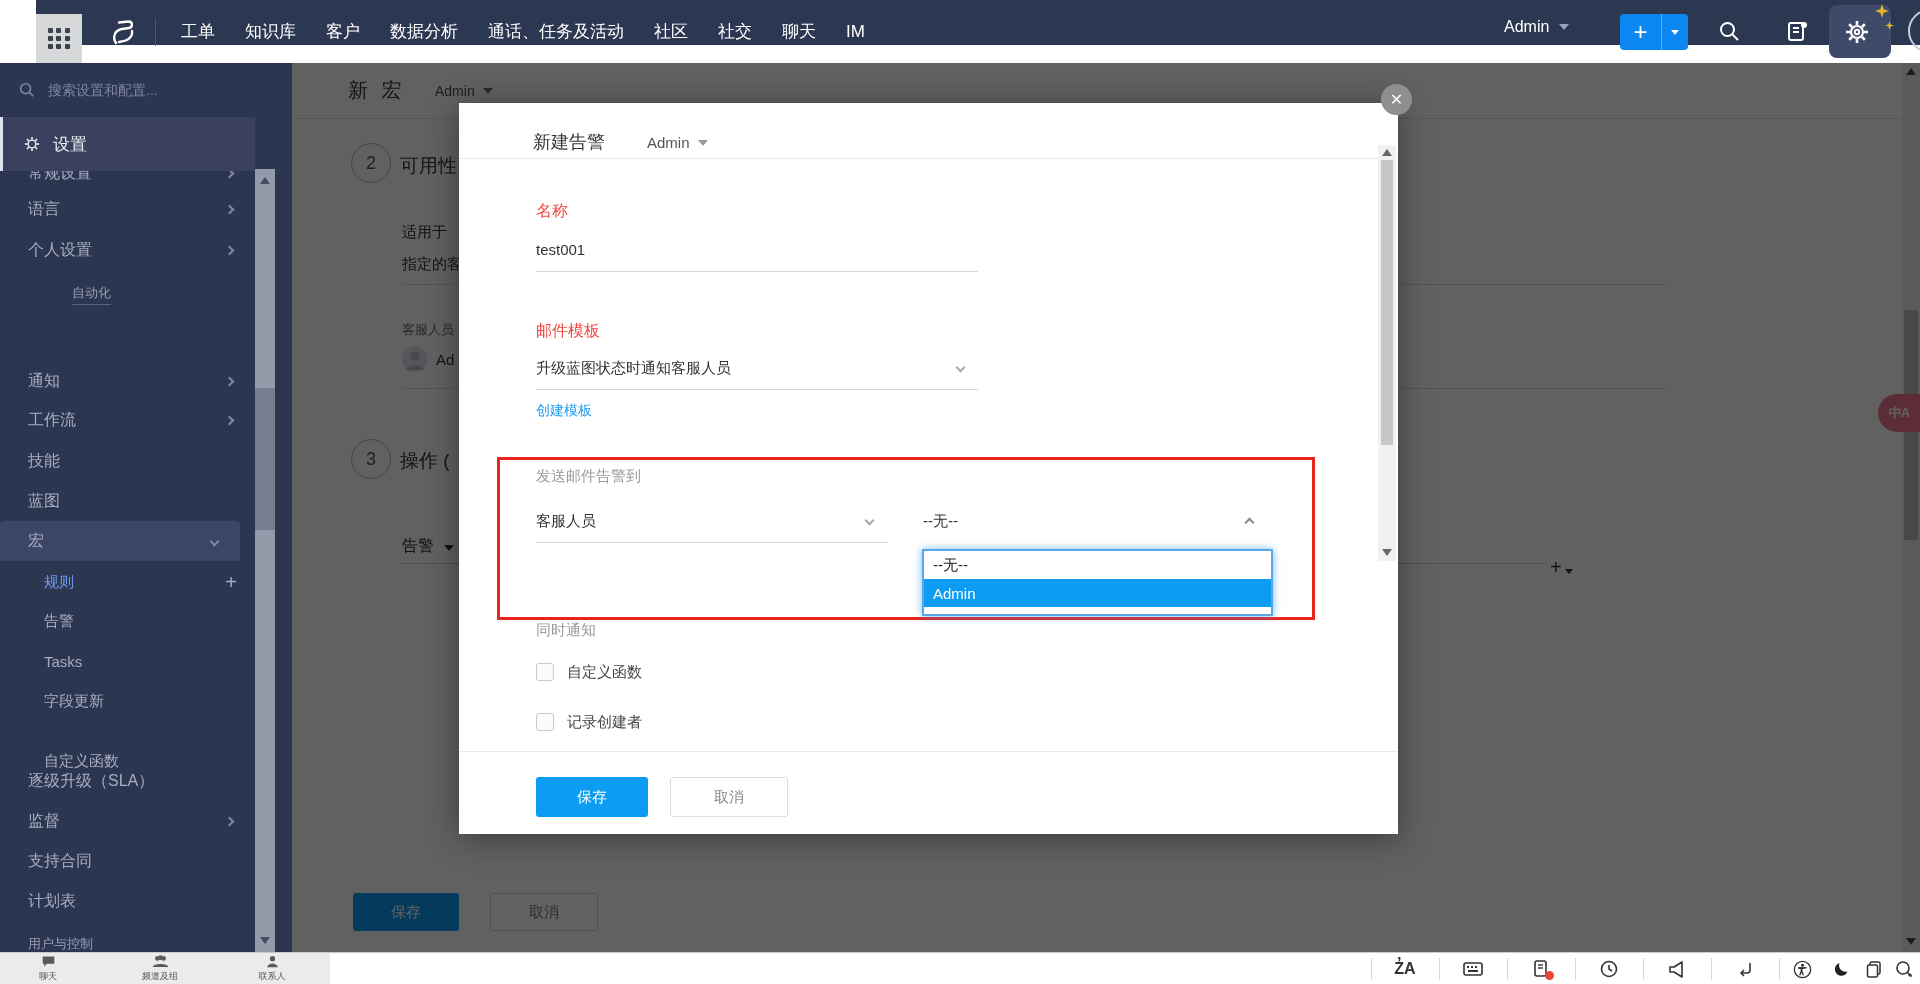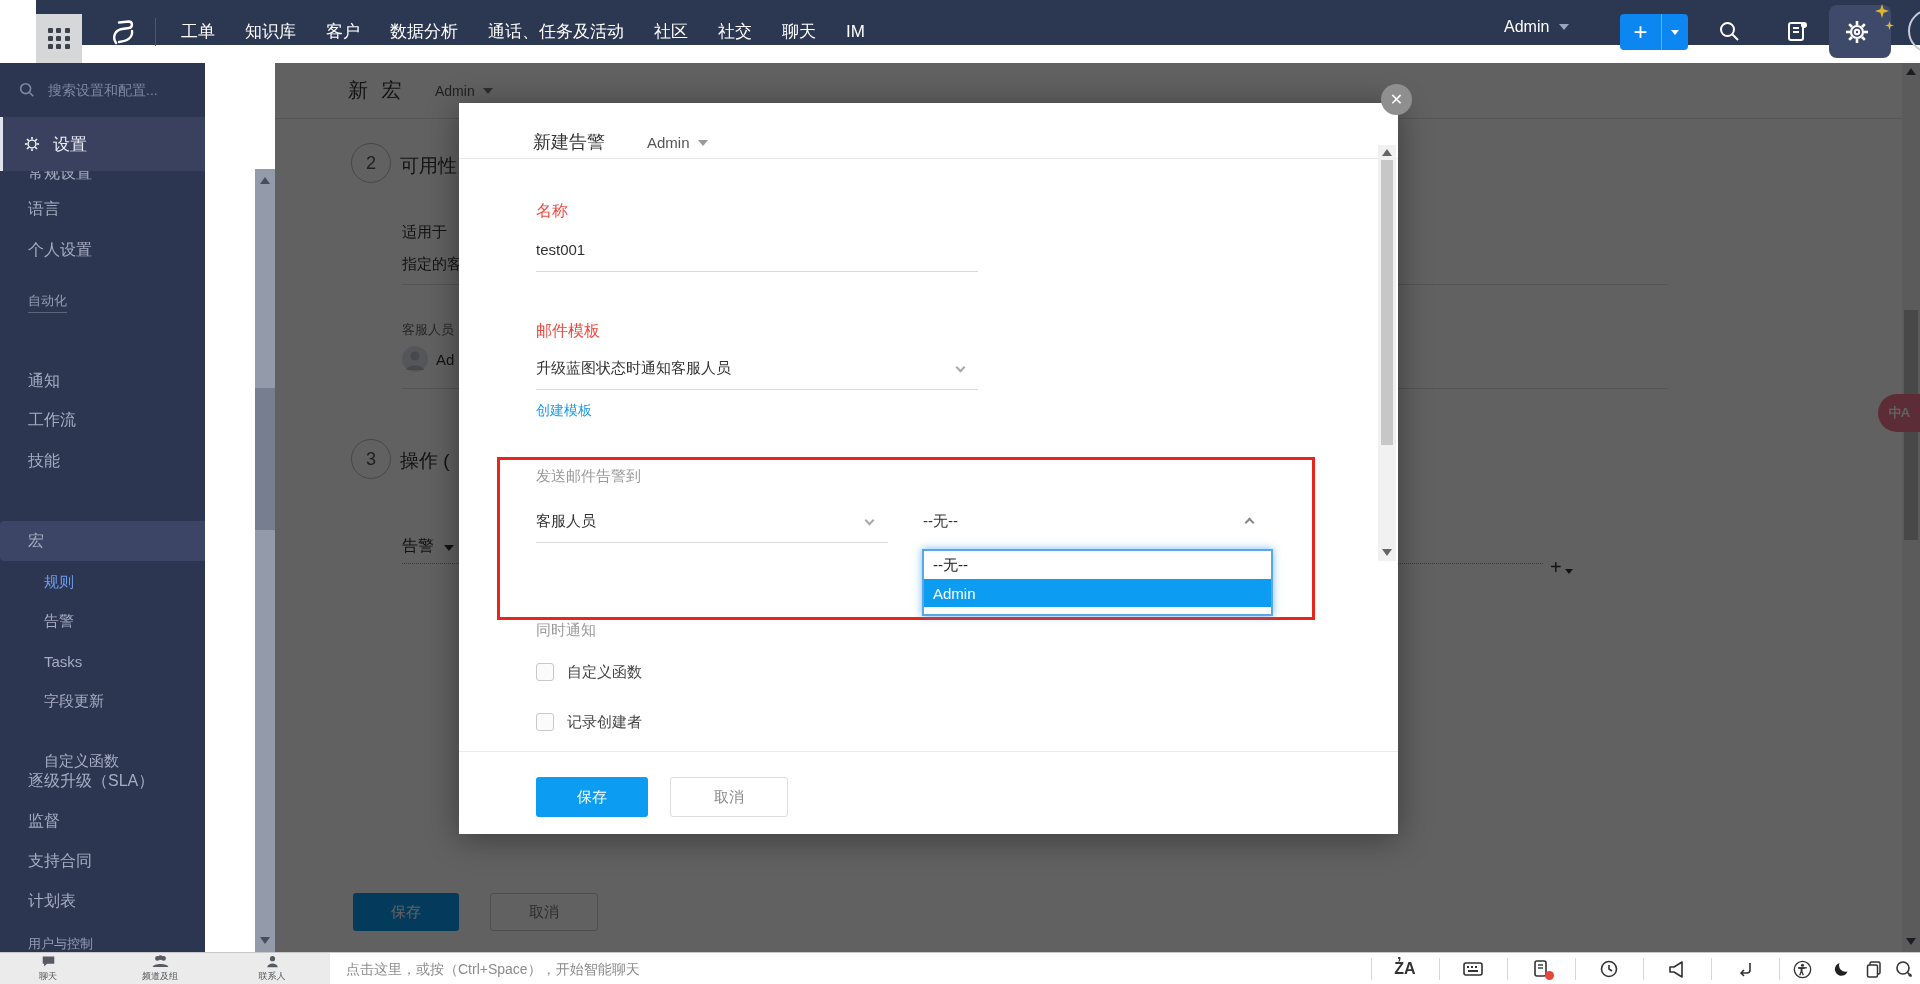--- a/index.html
+++ b/index.html
@@ -27,21 +27,21 @@
   .addsplit .plus { width:42px; display:flex; align-items:center; justify-content:center; font-size:24px; font-weight:400; border-right:1px solid rgba(255,255,255,.35); }
   .addsplit .arr { flex:1; display:flex; align-items:center; justify-content:center; }
   .addsplit .caret-dn { border-top-width:5px; border-left-width:4px; border-right-width:4px; }
   .topicon { position:absolute; top:16px; width:30px; height:30px; display:flex; align-items:center; justify-content:center; cursor:pointer; }
   .gearbox { position:absolute; left:1793px; top:5px; width:62px; height:53px; background:#3f4a6b; border-radius:8px; cursor:pointer; }
   .sparkle { position:absolute; background:#e0b52c; clip-path:polygon(50% 0,62% 38%,100% 50%,62% 62%,50% 100%,38% 62%,0 50%,38% 38%); }
   .avatar { position:absolute; left:1872px; top:9px; width:44px; height:44px; border:2px solid #c6ccd9; border-radius:50%; color:#fff; font-size:13px; font-weight:bold; display:flex; align-items:center; justify-content:center; cursor:pointer; }
   .avatar .dot { position:absolute; right:-1px; bottom:0; width:11px; height:11px; background:#37c837; border:2px solid #2c3752; border-radius:50%; }
 
   
-  .sidebar { position:absolute; left:0; top:63px; width:205px; height:889px; background:#2d3651; z-index:30; overflow:hidden; }
+  .sidebar { position:absolute; left:0; top:63px; width:292px; height:889px; background:#2d3651; z-index:30; overflow:hidden; }
   .sb-search { position:absolute; left:0; top:0; width:255px; height:54px; display:flex; align-items:center; gap:12px; padding-left:18px; }
   .sb-search input { background:transparent; border:none; outline:none; color:#aab1c6; font-size:14px; width:170px; font-family:inherit; }
   .sb-search input::placeholder { color:#7e86a0; }
   .sb-div { position:absolute; left:0; top:54px; width:255px; height:1px; background:#3a4360; }
   .sb-header { position:absolute; left:0; top:54px; width:255px; height:54px; background:#39415f; border-left:3px solid #dfe3ee; display:flex; align-items:center; gap:12px; padding-left:20px; color:#eceef5; font-size:17px; z-index:3; }
   .sb-item { position:absolute; left:0; width:255px; height:30px; color:#a6adc2; font-size:16px; display:flex; align-items:center; cursor:pointer; }
   .sb-item .lbl { position:absolute; left:28px; white-space:nowrap; }
   .sb-item.sub .lbl { left:44px; font-size:15px; }
   .sb-item .chev { position:absolute; right:22px; color:#7e86a0; }
   .sb-item .plus { position:absolute; right:18px; font-size:20px; color:#a6adc2; }
@@ -327,33 +327,36 @@
     </div>
 
     <div class="sb-item" style="top:131px;">
         <span class="lbl">语言</span>
         <span class="chev r"></span>
       </div>
     <div class="sb-item" style="top:172px;">
         <span class="lbl">个人设置</span>
         <span class="chev r"></span>
       </div>
-    <div class="sb-item section" style="top:228px;">
+    <div class="sb-item section" style="top:220px;margin-left:44px;">
         <span class="lbl">自动化</span>
       </div>
     <div class="sb-item" style="top:303px;">
         <span class="lbl">通知</span>
         <span class="chev r"></span>
       </div>
     <div class="sb-item" style="top:342px;">
         <span class="lbl">工作流</span>
         <span class="chev r"></span>
       </div>
     <div class="sb-item" style="top:383px;">
         <span class="lbl">技能</span>
+      </div>
+    <div class="sb-item" style="top:423px;">
+        <span class="lbl">蓝图</span>
       </div>
     <div class="sb-item active-parent" style="top:458px;">
         <span class="lbl">宏</span>
         <span class="chev d"></span>
       </div>
     <div class="sb-item sub active" style="top:504px;">
         <span class="lbl">规则</span>
         <span class="plus">+</span>
       </div>
     <div class="sb-item sub" style="top:543px;">
@@ -410,23 +413,20 @@
       <span class="cl">频道及组</span>
     </div>
     <div class="chatitem" style="left:232px;">
       <svg width="13" height="13" viewBox="0 0 16 16">
           <circle cx="8" cy="4.5" r="3.2" fill="#565b63"></circle>
           <path d="M1.5 15c1-6 12-6 13 0z" fill="#565b63"></path>
         </svg>
       <span class="cl">联系人</span>
     </div>
 
-    <div class="chatinput">
-      <input type="text" placeholder="点击这里，或按（Ctrl+Space），开始智能聊天" style="">
-    </div>
 
     <div class="cb-divider" style="left:1371px;"></div>
     <div class="cb-icon" style="left:1393px;">
         <span style="font-size:16px; font-weight:bold;">Z̓A</span>
       </div>
     <div class="cb-divider" style="left:1439px;"></div>
     <div class="cb-icon" style="left:1461px;">
       <svg width="20" height="14" viewBox="0 0 20 14">
           <rect x="1" y="1" width="18" height="12" rx="2" fill="none" stroke="#333" stroke-width="1.6"></rect>
           <g fill="#333">

